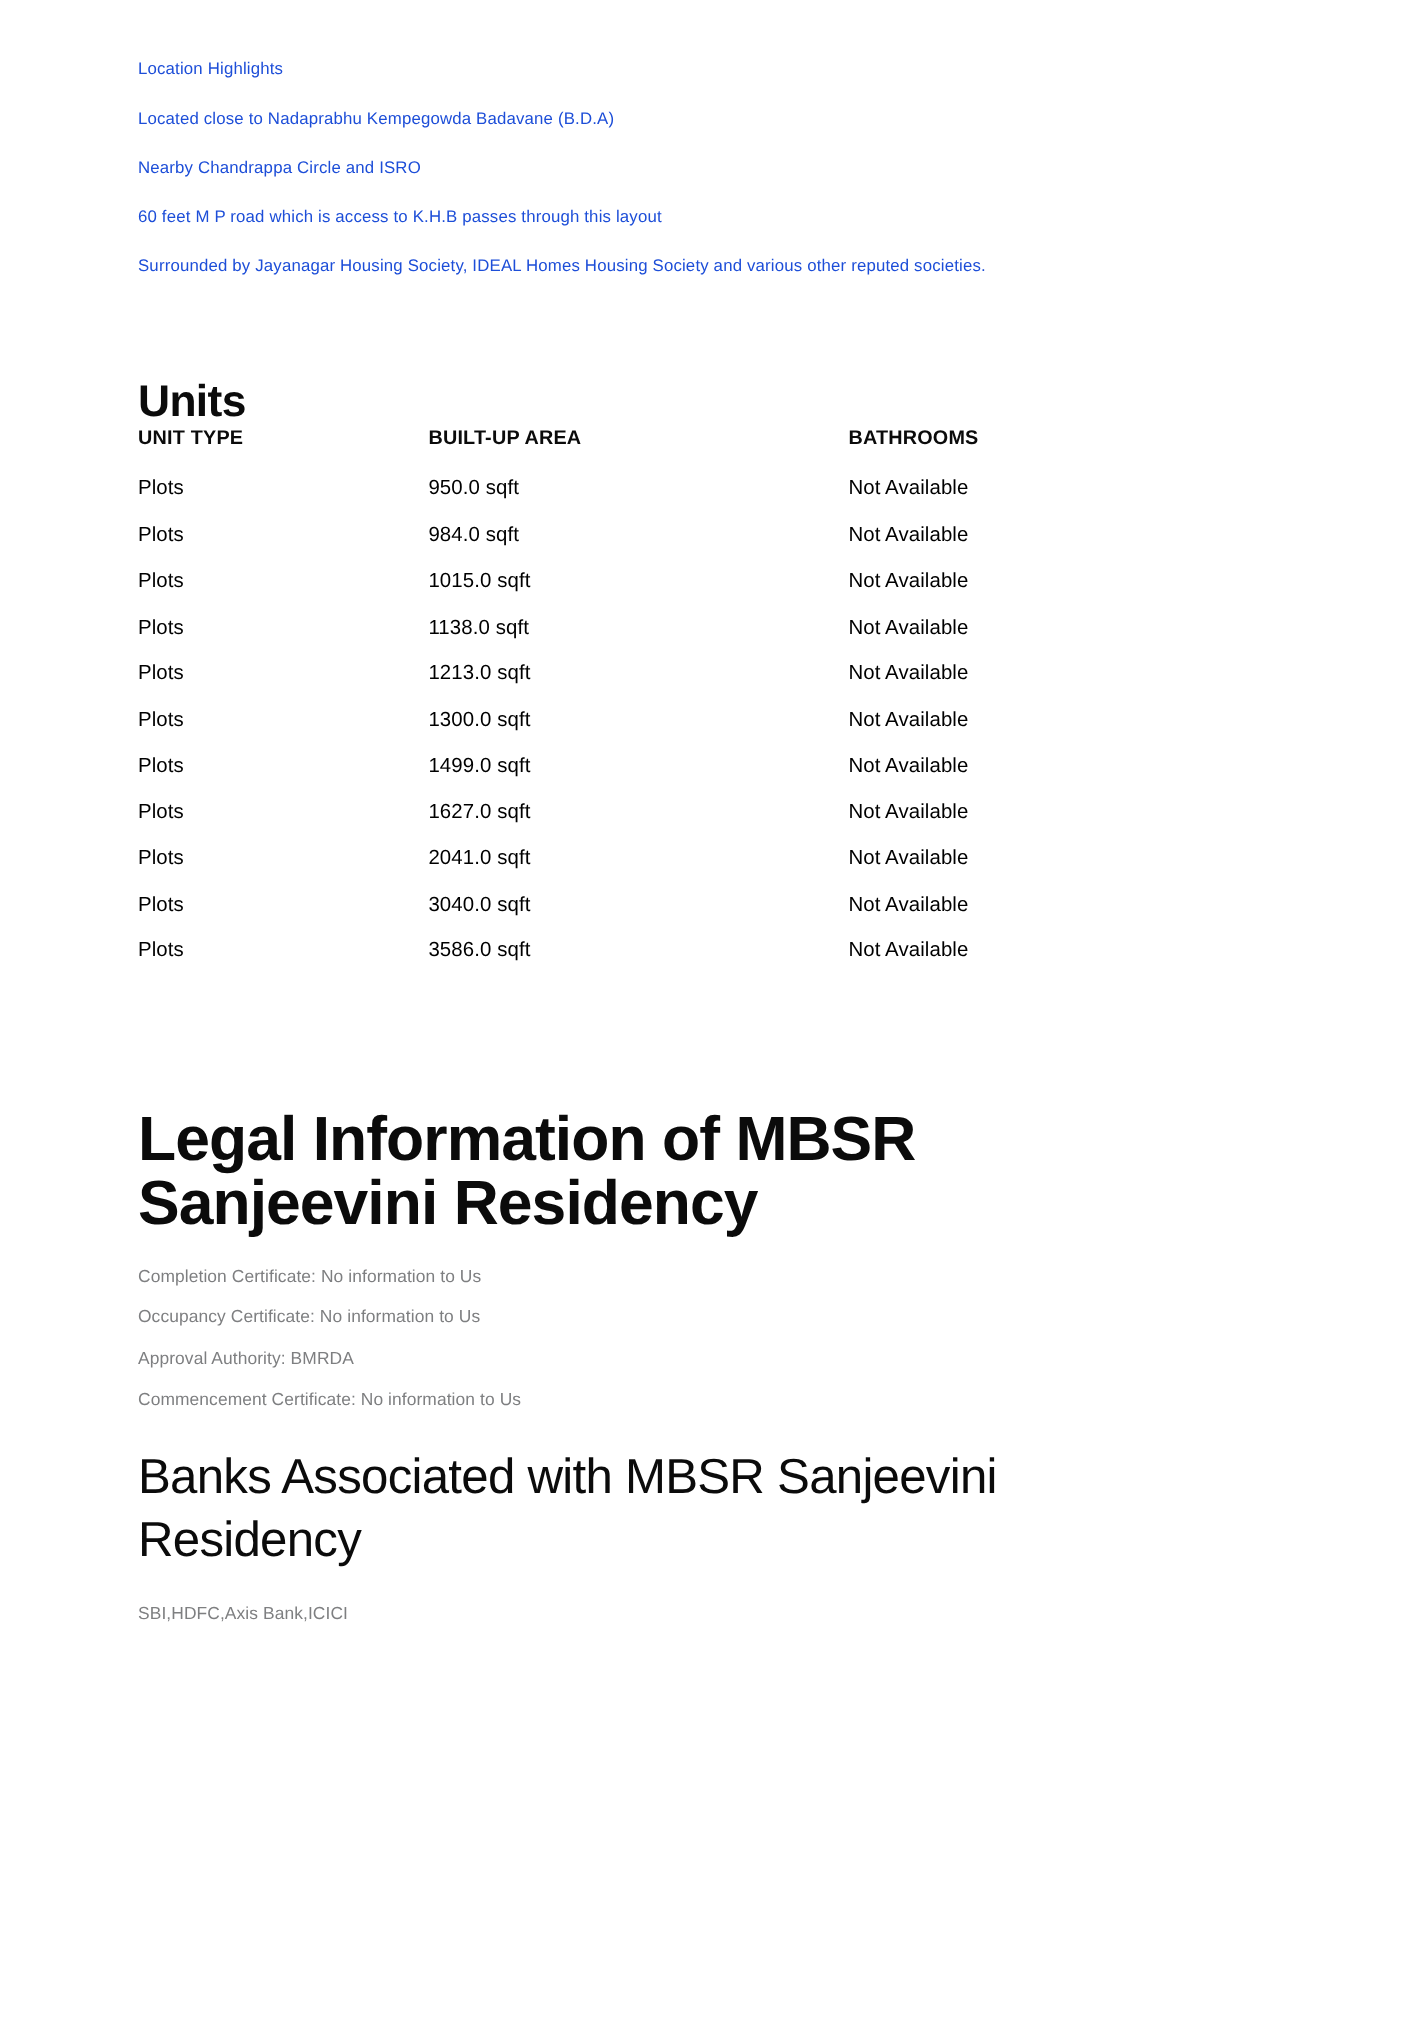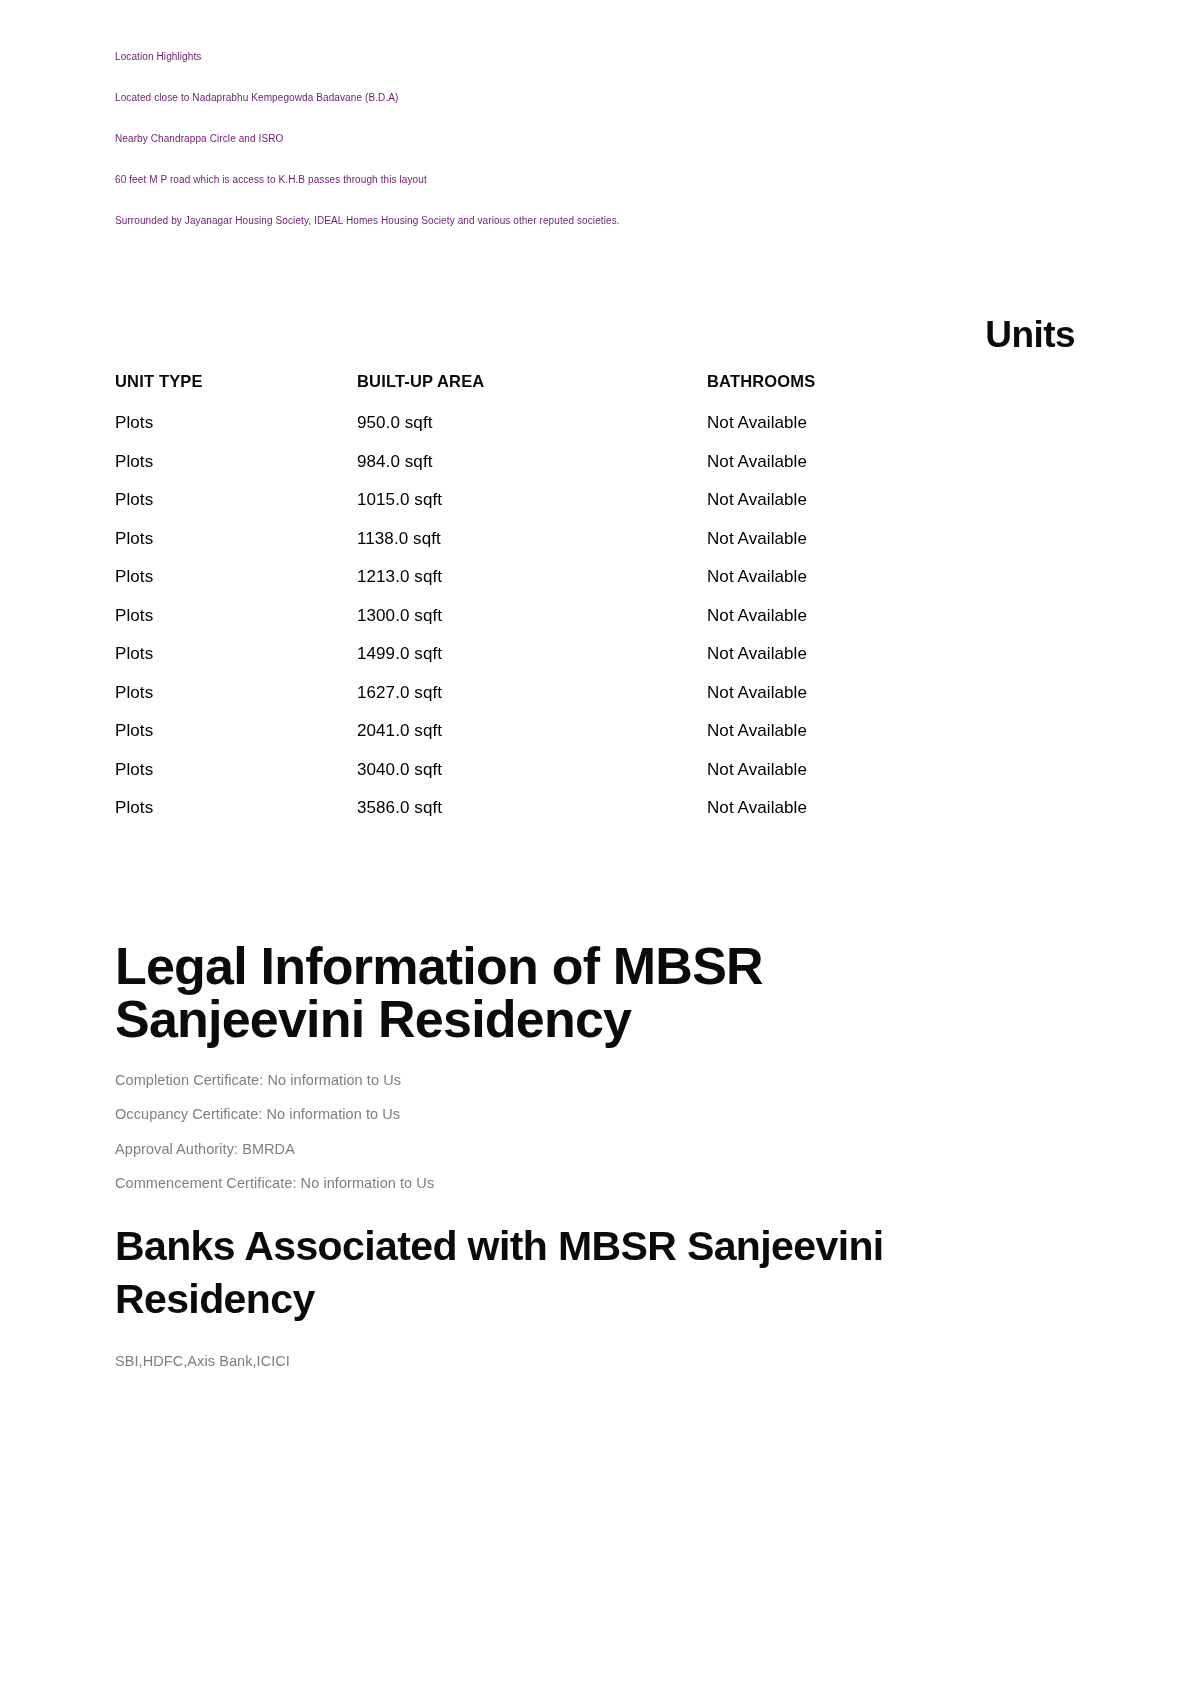--- a/index.html
+++ b/index.html
@@ -21,40 +21,39 @@
     height: 1684px;
     box-sizing: border-box;
     padding: 0 115px;
   }
 
   
   .highlights {
     padding-top: 46px;
   }
   .highlight-line {
-    font-size: 10px;
+    font-size: 14px;
     line-height: 22px;
-    color: #701a75;
+    color: #1d4ed8;
     margin: 0 0 19px 0;
     max-width: 812px;
     letter-spacing: 0.01em;
   }
   .highlight-line.wrap {
     margin-bottom: 0;
   }
 
   
   .units-heading {
     font-size: 37px;
     line-height: 42px;
     font-weight: bold;
     color: #0b0b0b;
-    margin: 82px 0 16px 0;
+    margin: 82px 0 0 0;
     letter-spacing: -0.015em;
-    text-align: right;
   }
 
   .units-table {
     width: 790px;
     border-collapse: collapse;
   }
   .units-table th {
     text-align: left;
     font-size: 16.5px;
     font-weight: bold;
@@ -95,21 +94,21 @@
     line-height: 21px;
     color: #7e7f81;
     margin: 0 0 13.5px 0;
     letter-spacing: 0.005em;
   }
 
   
   .banks-heading {
     font-size: 41px;
     line-height: 53px;
-    font-weight: bold;
+    font-weight: normal;
     color: #0b0b0b;
     margin: 26px 0 0 0;
     max-width: 830px;
     letter-spacing: -0.015em;
   }
   .banks-line {
     font-size: 14.5px;
     line-height: 21px;
     color: #7e7f81;
     margin: 25px 0 0 0;

